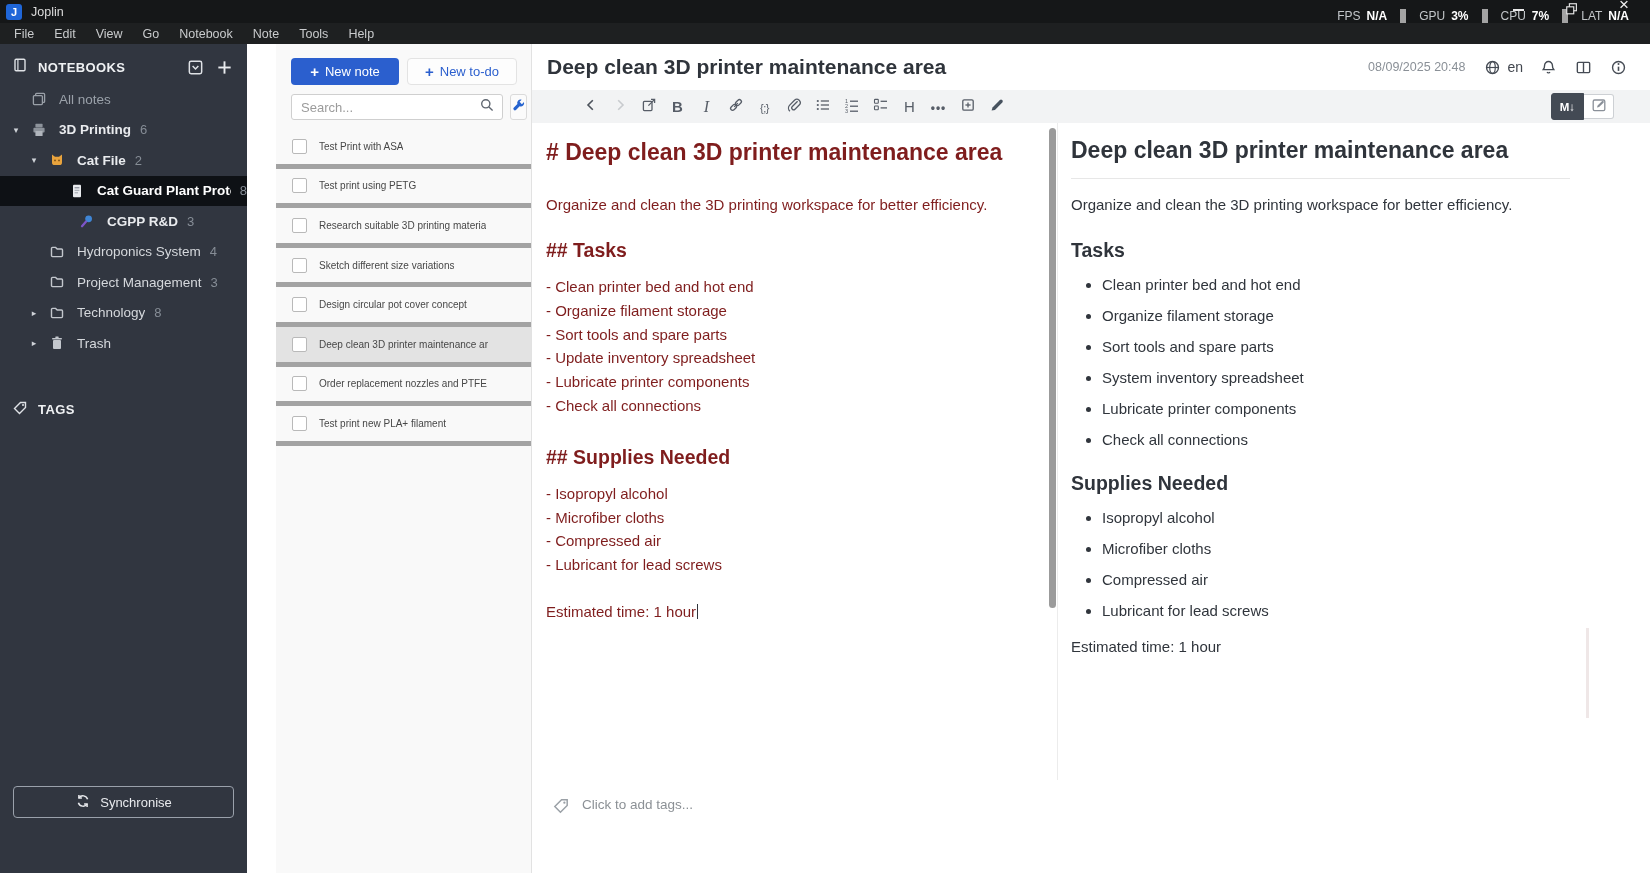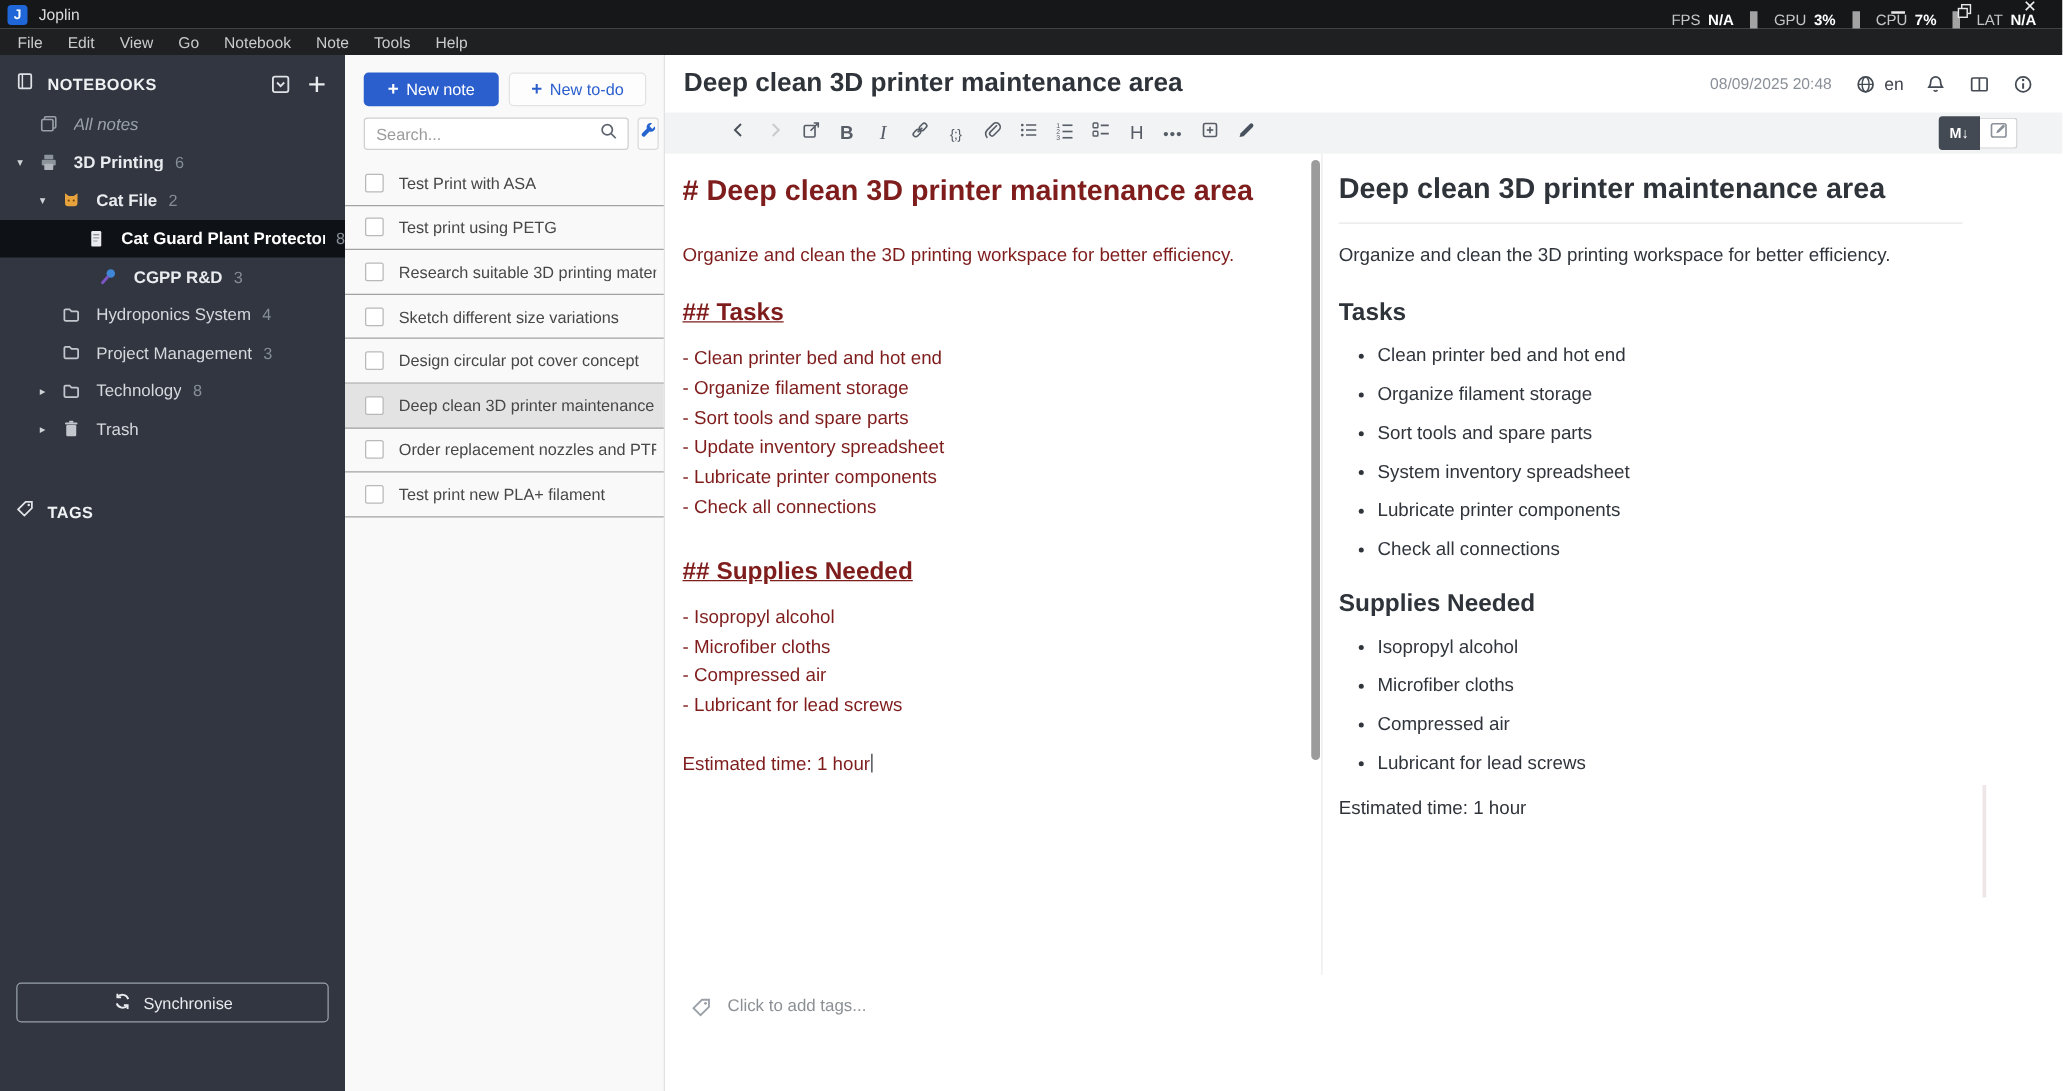--- a/index.html
+++ b/index.html
@@ -19,56 +19,56 @@
   .winbtn.min{left:1510px;top:3px;}
   .winbtn.min span{display:block;width:11px;height:2px;background:#e9e9e9;}
   .winbtn.restore{left:1564px;top:2px;}
   .winbtn.close{left:1616px;top:-2px;color:#f1f1f1;font-size:17px;}
 
   
   .menubar{position:absolute;left:0;top:23px;width:100%;height:21px;background:#1e2021;display:flex;align-items:center;padding-left:4px;box-sizing:border-box;}
   .menu-item{color:#c9cbcd;font-size:12.5px;padding:0 10px;}
 
   
-  .sidebar{position:absolute;left:0;top:44px;width:276px;height:829px;background:#313640;display:flex;flex-direction:column;overflow:hidden;}
+  .sidebar{position:absolute;left:0;top:44px;width:247px;height:829px;background:#313640;display:flex;flex-direction:column;overflow:hidden;}
   .sb-header{display:flex;align-items:center;height:30px;margin-top:8px;padding:0 12px;}
   .sb-header .hdr-label{color:#eff1f3;font-weight:700;font-size:13px;letter-spacing:.4px;margin-left:10px;flex:1;}
   .hdr-btn{width:22px;height:22px;display:flex;align-items:center;justify-content:center;margin-left:7px;}
   .sb-rows{margin-top:2px;}
   .sb-row{display:flex;align-items:center;height:30.5px;font-size:13.5px;color:#d5d8dc;cursor:default;}
   .sb-arrow{width:24px;text-align:center;color:#cfd3d8;font-size:9px;flex:0 0 24px;}
   .sb-icon{width:22px;display:flex;justify-content:center;flex:0 0 22px;}
   .sb-label{margin-left:9px;white-space:nowrap;overflow:hidden;}
   .sb-count{margin-left:9px;color:#868d96;font-size:13px;font-weight:400;}
   .depth-0{padding-left:4px;}
   .depth-1{padding-left:22px;}
   .depth-2{padding-left:42px;}
   .sb-row.extra{padding-left:52px;}
   .sb-row.selected{background:#0e1115;color:#ffffff;font-weight:700;}
-  .sb-row.dim .sb-label{color:#9aa1a9;font-style:italic;}
+  .sb-row.dim .sb-label{color:#9aa1a9;}
   .sb-row.bold .sb-label{font-weight:700;color:#e9ebee;}
   .sb-tags{margin-top:36px;}
   .sb-spacer{flex:1;}
   .sb-status{padding:0 14px;color:#8b9199;font-size:11.5px;line-height:13.5px;}
   .sync-btn{margin:12px 13px 55px;height:30px;border:1px solid #9aa1ab;border-radius:4px;color:#e8eaed;font-size:13px;display:flex;align-items:center;justify-content:center;gap:9px;background:transparent;}
 
   
   .notelist{position:absolute;left:276px;top:44px;width:256px;height:829px;background:#f9f9f9;border-right:1px solid #e2e2e2;box-sizing:border-box;}
   .nl-buttons{display:flex;gap:8px;padding:14px 14px 9px 15px;}
   .nl-btn{flex:1;height:27px;border-radius:4px;font-size:13px;display:flex;align-items:center;justify-content:center;gap:6px;box-sizing:border-box;}
   .btn-new-note{background:#2b5fce;color:#fff;}
   .btn-new-todo{background:#fdfdfd;color:#2b5fce;border:1px solid #e3e3e3;}
   .nl-btn .plus{font-size:15px;font-weight:700;line-height:1;}
   .nl-search-row{display:flex;align-items:center;padding:0 10px 9px 15px;gap:7px;}
   .search-box{flex:1;height:26px;border:1px solid #cfcfcf;border-radius:3px;background:#fff;display:flex;align-items:center;padding:0 7px;box-sizing:border-box;}
   .search-box input{border:0;outline:0;flex:1;font-size:13px;color:#555;font-family:"Liberation Sans",sans-serif;background:transparent;min-width:0;}
   .search-box input::placeholder{color:#9b9b9b;}
   .filter-btn{width:27px;height:26px;border:1px solid #dadada;border-radius:3px;background:#fbfbfb;display:flex;align-items:center;justify-content:center;box-sizing:border-box;}
   .sort-btn{width:18px;height:26px;display:flex;align-items:center;justify-content:center;color:#2563cf;font-weight:700;font-size:15px;}
-  .nl-row{display:flex;align-items:center;height:34.6px;padding:0 6px 0 16px;border-bottom:1px solid #a3a3a3;font-size:13px;color:#474747;}
+  .nl-row{display:flex;align-items:center;height:34.6px;padding:0 6px 0 16px;border-bottom:5px solid #a3a3a3;font-size:10px;color:#474747;}
   .nl-row.selected{background:#e3e3e3;}
   .nl-checkbox{width:13px;height:13px;border:1.4px solid #b9b9b9;border-radius:2px;margin-right:12px;background:#fff;flex:0 0 13px;box-sizing:content-box;}
   .nl-title{white-space:nowrap;overflow:hidden;}
 
   
   .editor{position:absolute;left:532px;top:44px;right:0;height:829px;background:#fff;display:flex;flex-direction:column;}
   .note-header{height:46px;display:flex;align-items:center;padding:0 22px 0 15px;flex:0 0 46px;}
   .note-title{font-size:21px;font-weight:700;color:#2f343b;flex:1;white-space:nowrap;overflow:hidden;}
   .nh-right{display:flex;align-items:center;gap:15px;}
   .nh-date{color:#8a9097;font-size:12.5px;margin-right:2px;}
@@ -79,21 +79,21 @@
   .tb-txt{font-size:14px;color:#575d67;}
   .tb-right{margin-left:auto;display:flex;align-items:center;}
   .md-toggle{height:25px;padding:0 8px;background:#434a54;border:1px solid #434a54;color:#fff;border-radius:3px 0 0 3px;font-size:11.5px;font-weight:700;display:flex;align-items:center;}
   .rt-toggle{height:25px;width:30px;background:#fff;border:1px solid #cdd0d4;border-left:0;border-radius:0 3px 3px 0;display:flex;align-items:center;justify-content:center;box-sizing:border-box;}
 
   .content{flex:1;display:flex;position:relative;overflow:hidden;}
   .md-pane{width:517px;padding:8px 0 0 14px;box-sizing:border-box;color:#7f1d1d;}
   .md-h1{font-size:23px;font-weight:700;margin:8px 0 30px;}
   .md-p{font-size:15px;margin:0 0 26px;}
   .md-p.mt{margin-top:26px;}
-  .md-h2{font-size:19.5px;font-weight:700;margin:0 0 13px;text-decoration:underline;}
+  .md-h2{font-size:19.5px;font-weight:700;margin:0 0 13px;}
   .md-h2.mt{margin-top:28px;}
   .md-li{font-size:15px;line-height:23.8px;}
   .caret{display:inline-block;width:0;height:15px;border-right:1.5px solid #2f343b;margin-left:1px;vertical-align:-2px;}
   .scroll-gutter{width:8px;position:relative;}
   .scroll-thumb{position:absolute;left:0;top:5px;width:7px;height:480px;border-radius:4px;background:#9b9b9b;}
   .preview-pane{flex:1;padding:0 80px 0 13px;border-left:1px solid #ececec;color:#30353c;overflow:hidden;}
   .pv-title{font-size:23px;font-weight:700;color:#2f343b;margin:14px 0 0;padding-bottom:14px;border-bottom:1px solid #e7e7e7;}
   .pv-intro{font-size:15px;margin:17px 0 26px;}
   .pv-h2{font-size:19.5px;font-weight:700;color:#2f343b;margin:24px 0 6px;}
   .pv-ul{margin:0;padding-left:31px;list-style:disc;}

